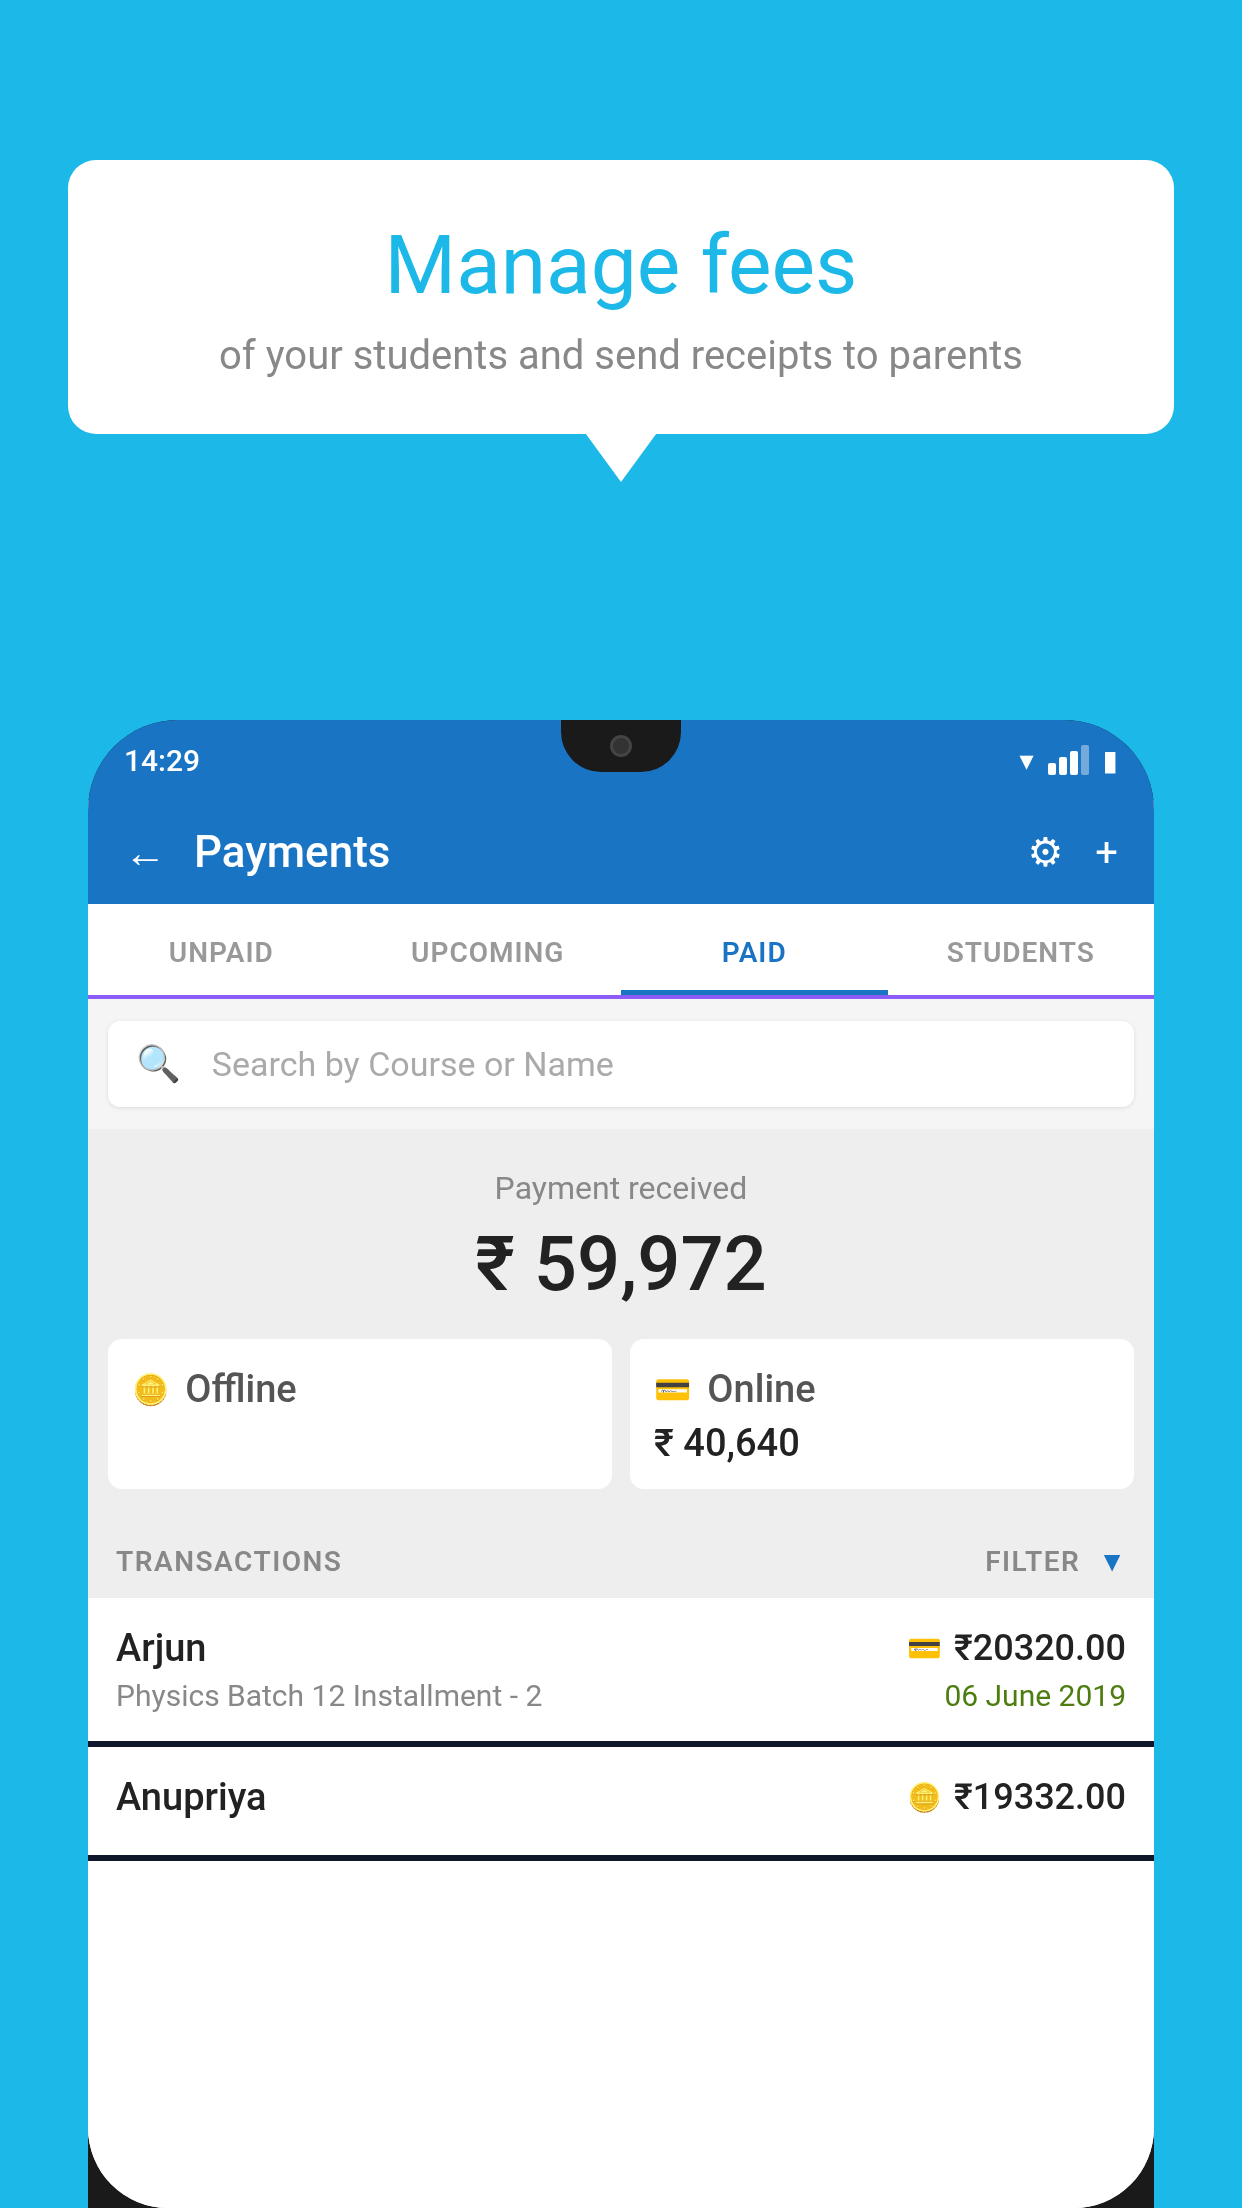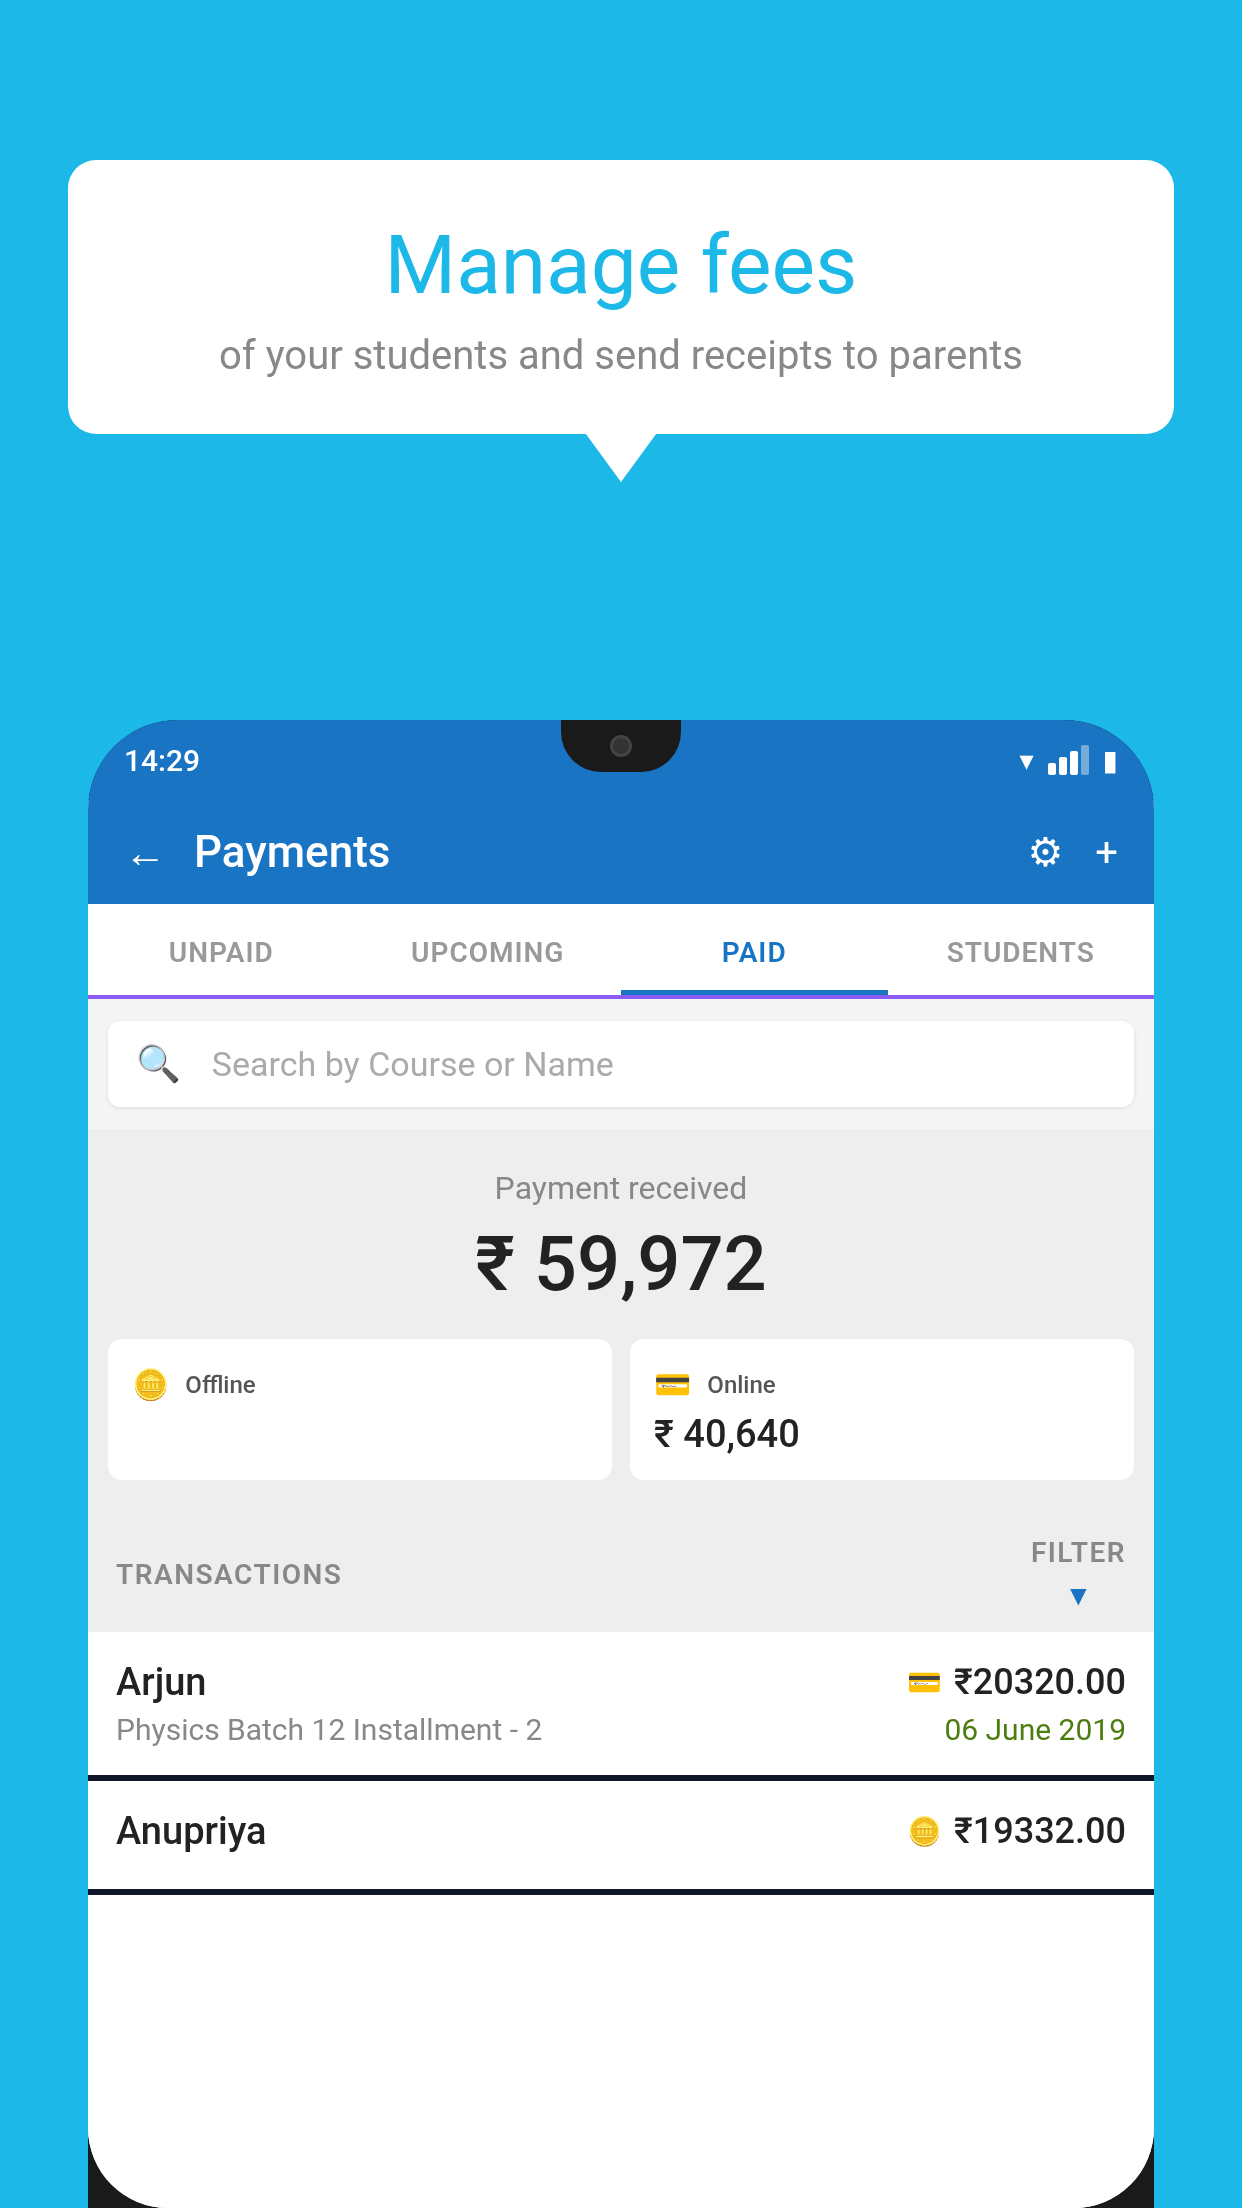--- a/index.html
+++ b/index.html
@@ -246,21 +246,21 @@
       gap: 16px;
       margin-bottom: 10px;
     }
 
     .payment-card-icon {
       font-size: 30px;
       color: #666;
     }
 
     .payment-card-type {
-      font-size: 24px;
+      font-size: 38px;
       color: #555;
       font-weight: 500;
     }
 
     .payment-card-amount {
       font-size: 38px;
       font-weight: 500;
       color: #222;
       margin-top: 8px;
     }
@@ -276,23 +276,22 @@
 
     .transactions-label {
       font-size: 28px;
       color: #888;
       font-weight: 600;
       letter-spacing: 1.5px;
     }
 
     .filter-wrap {
       display: flex;
-      align-items: center;
-      gap: 10px;
-      flex-direction: column;
+      align-items: flex-end;
+      gap: 18px;
     }
 
     .filter-label {
       font-size: 28px;
       color: #888;
       font-weight: 600;
       letter-spacing: 1.5px;
     }
 
     .filter-icon {

